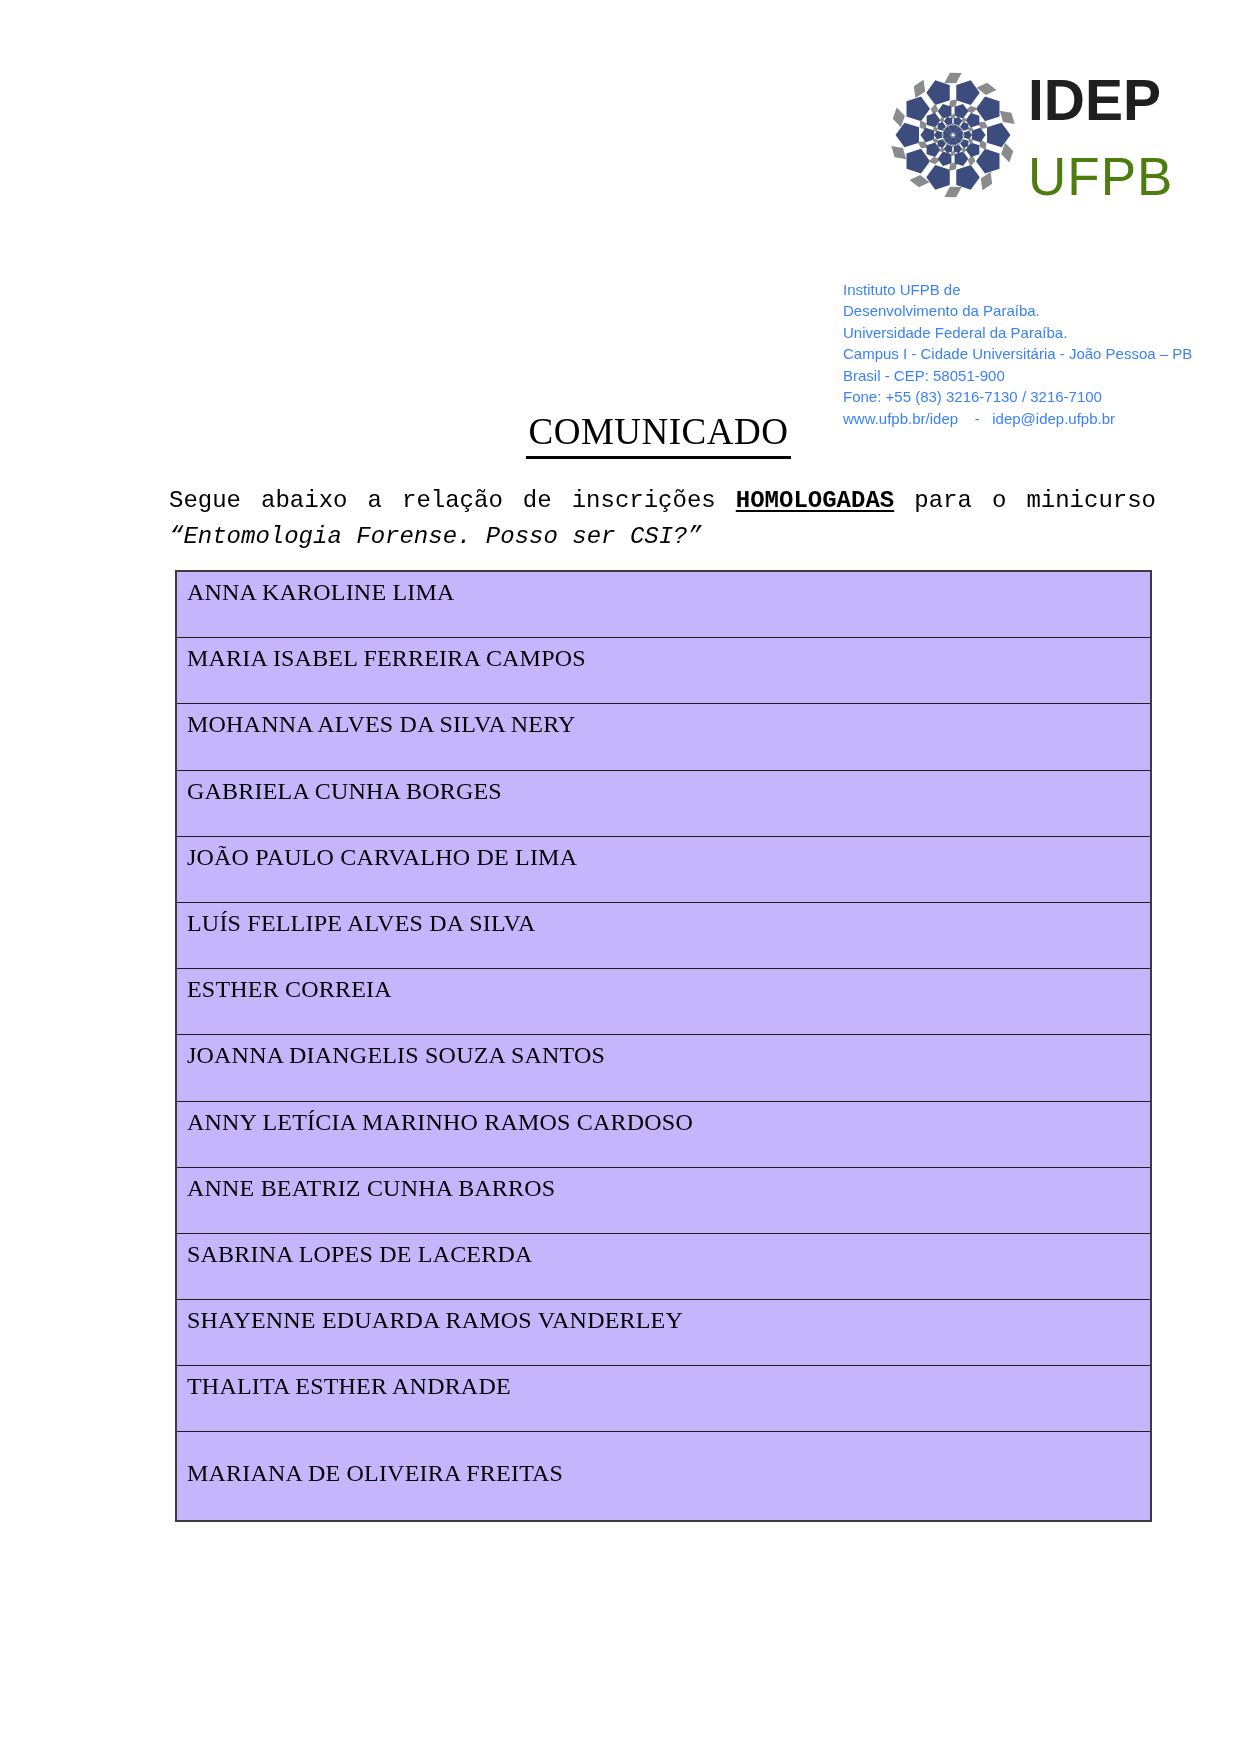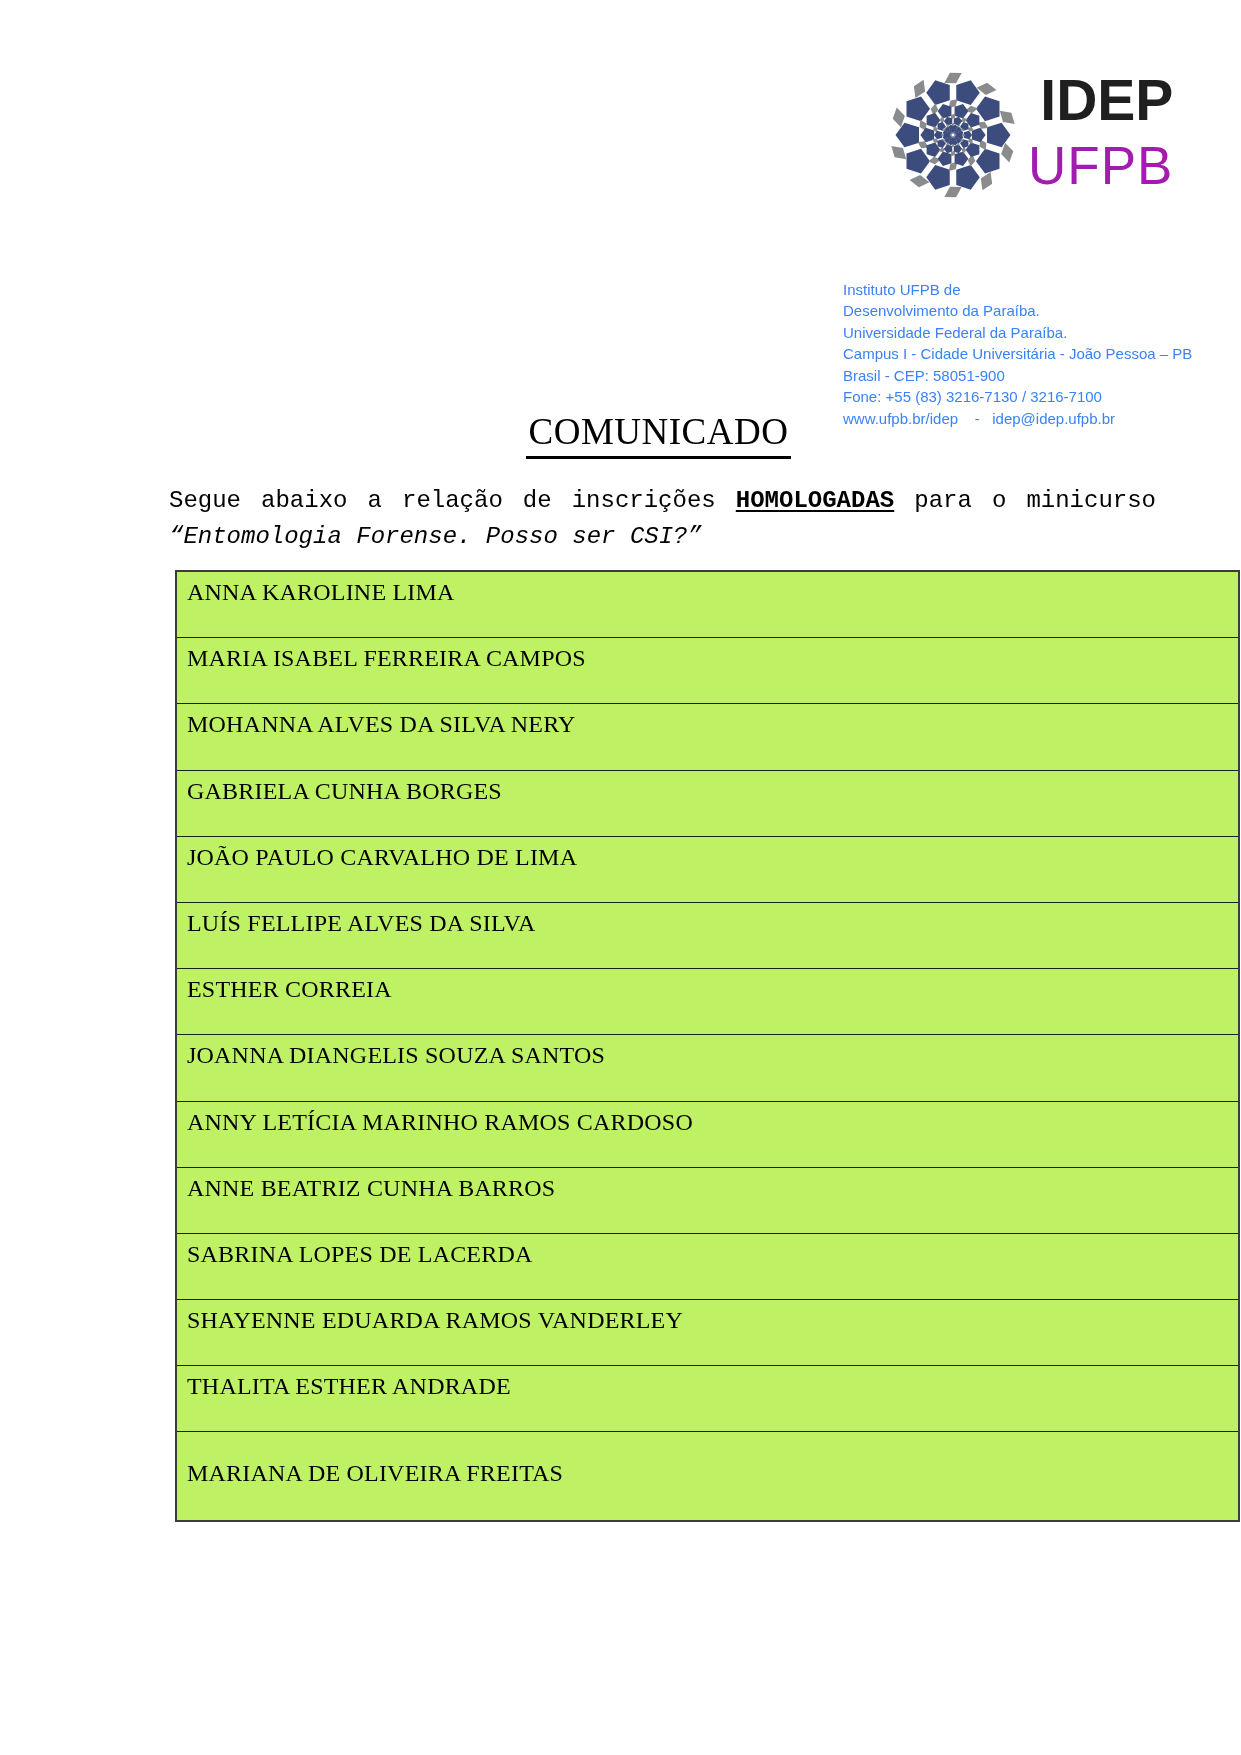--- a/index.html
+++ b/index.html
@@ -8,22 +8,22 @@
     width:1241px;height:1755px;
     background:#ffffff;
     overflow:hidden;
     font-family:"Liberation Serif","DejaVu Serif",serif;
     color:#000;
   }
   
   .mandala{position:absolute;left:888px;top:70px;width:130px;height:130px;}
   .logo-text{position:absolute;left:1028px;top:72px;line-height:1;
     font-family:"Liberation Sans","DejaVu Sans",sans-serif;}
-  .logo-idep{display:block;font-size:57px;font-weight:800;letter-spacing:0px;color:#1f1f1f;text-align:right;}
-  .logo-ufpb{display:block;margin-top:10px;font-size:53px;font-weight:400;letter-spacing:1px;color:#a21caf;}
+  .logo-idep{display:block;font-size:57px;font-weight:800;letter-spacing:0px;color:#1f1f1f;}
+  .logo-ufpb{display:block;margin-top:21px;font-size:53px;font-weight:400;letter-spacing:1px;color:#4d7c0f;}
   
   .address{
     position:absolute;left:843px;top:214px;
     font-family:"Liberation Sans","DejaVu Sans",sans-serif;
     font-size:15px;line-height:21.5px;color:#3b82f6;
     white-space:pre;
   }
   
   .title-wrap{position:absolute;left:165px;top:410px;width:987px;text-align:center;}
   .title{
@@ -33,24 +33,24 @@
   }
   
   .intro{
     position:absolute;left:165px;top:479px;width:987px;margin:4px;
     font-size:24px;line-height:35.5px;text-align:justify;font-family:Liberation Mono, monospace;
   }
   .intro .hl{font-weight:700;text-decoration:underline;text-underline-offset:3px;}
   .intro .quote{font-style:italic;}
   
   .names-table{
-    position:absolute;left:175px;top:570px;width:1065px;
+    position:absolute;left:175px;top:570px;width:977px;
     box-sizing:border-box;
     border:2px solid #3c3c3c;
-    background:#bef264;
+    background:#c4b5fd;
   }
   .name-row{
     box-sizing:border-box;height:66.2px;
     border-bottom:1px solid #1f1f1f;
     padding:7px 10px 0 10px;
   }
   .name-row:last-child{border-bottom:none;margin-top:21px;}
   .name-text{font-size:24px;letter-spacing:0.2px;}
 </style>
 </head>

